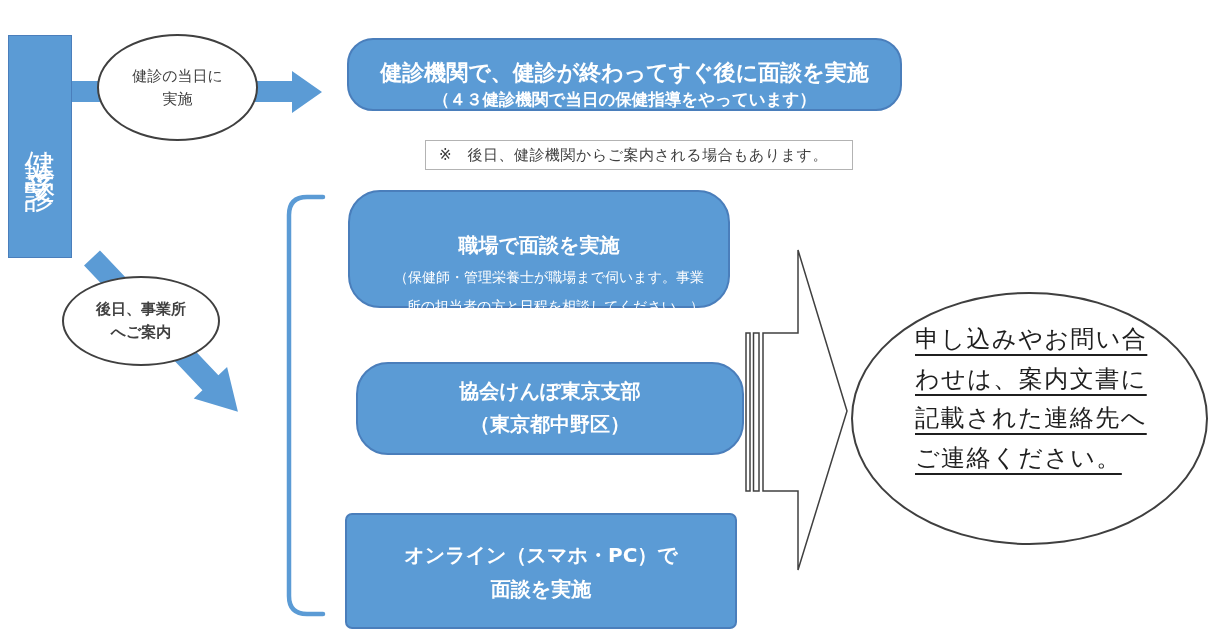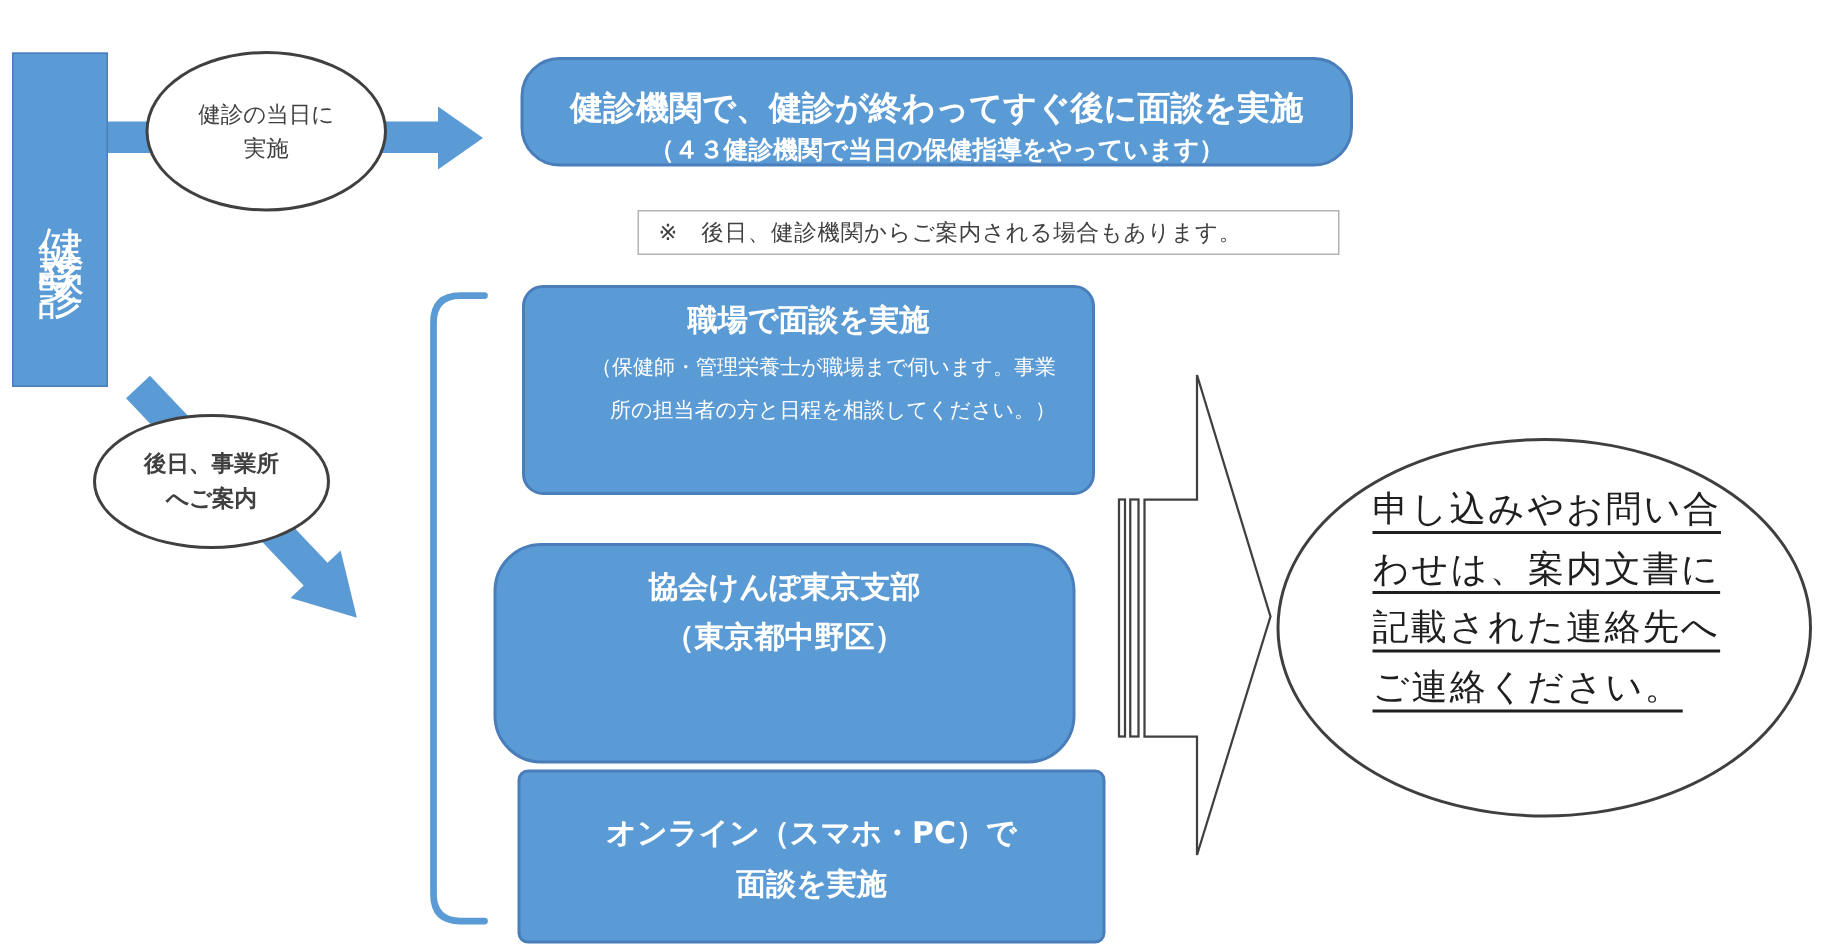--- a/index.html
+++ b/index.html
@@ -28,30 +28,30 @@
   #oval1{left:97px;top:34px;width:161px;height:107px;}
   #oval2{left:62px;top:276px;width:158px;height:90px;font-weight:bold;}
   
   .bluebox{
     position:absolute;background:#5B9BD5;border:2px solid #4A7EBB;box-sizing:border-box;
     color:#ffffff;text-align:center;z-index:2;
   }
   #topbox{left:347px;top:38px;width:555px;height:73px;border-radius:26px;padding-top:18px;}
   #topbox .bb-title{font-size:22px;font-weight:bold;line-height:30px;}
   #topbox .bb-sub{font-size:16.5px;font-weight:bold;line-height:24px;}
-  #box1{left:348px;top:190px;width:382px;height:140px;border-radius:14px;padding-top:8px;}
+  #box1{left:348px;top:190px;width:382px;height:118px;border-radius:32px;padding-top:40px;}
   #box1 .bb-title{font-size:20px;font-weight:bold;line-height:26px;}
   #box1 .bb-sub{width:330px;margin:5px auto 0;text-align:right;font-size:14px;line-height:29px;}
-  #box2{left:329px;top:362px;width:388px;height:147px;border-radius:32px;padding-top:11px;}
+  #box2{left:356px;top:362px;width:388px;height:93px;border-radius:32px;padding-top:11px;}
   #box2 .bb-line{font-size:20px;font-weight:bold;line-height:33px;}
   #box3{left:345px;top:513px;width:392px;height:116px;border-radius:7px;padding-top:23px;}
   #box3 .bb-line{font-size:20px;font-weight:bold;line-height:34px;}
   
   #notebox{
-    position:absolute;left:425px;top:140px;width:468px;height:30px;z-index:2;
+    position:absolute;left:425px;top:140px;width:428px;height:30px;z-index:2;
     background:#ffffff;border:1px solid #B3B3B3;box-sizing:border-box;
     display:flex;align-items:center;padding-left:13px;
     font-size:15px;color:#404040;letter-spacing:0.5px;
   }
   
   #contact{
     position:absolute;left:851px;top:292px;width:357px;height:253px;z-index:2;
     background:#ffffff;border:2px solid #3F3F3F;border-radius:50%;box-sizing:border-box;
   }
   #contact .ctext{position:absolute;left:62px;top:26px;width:260px;}

